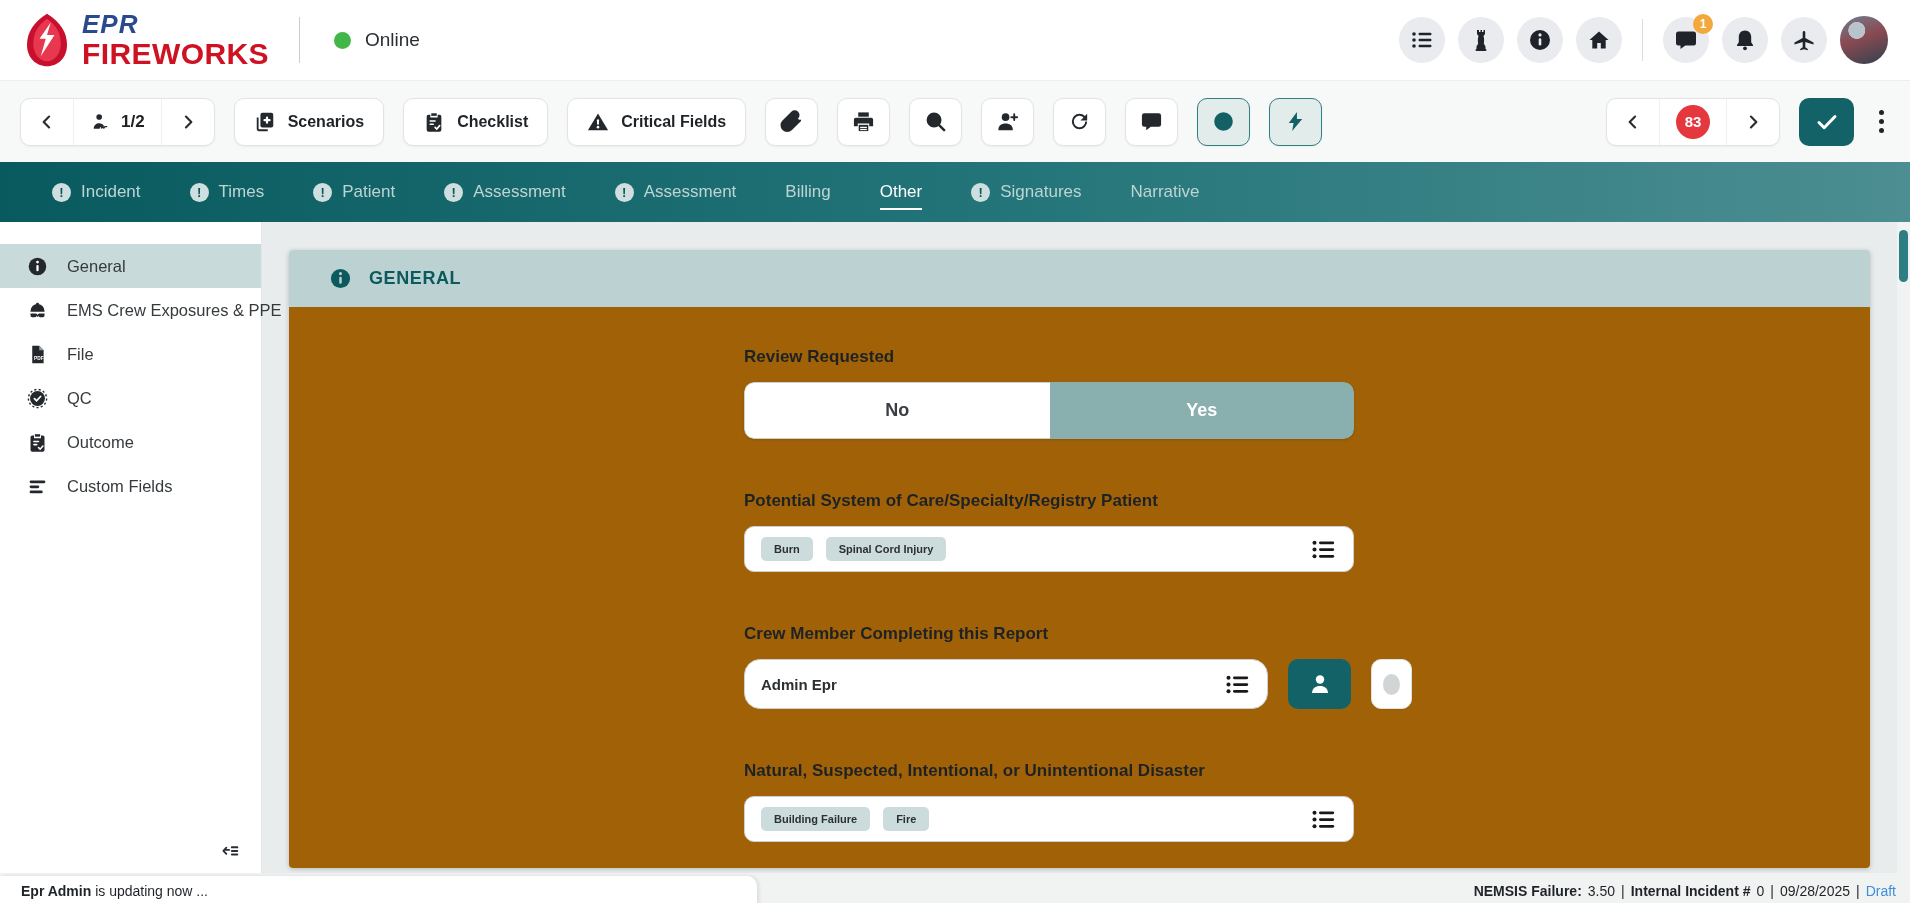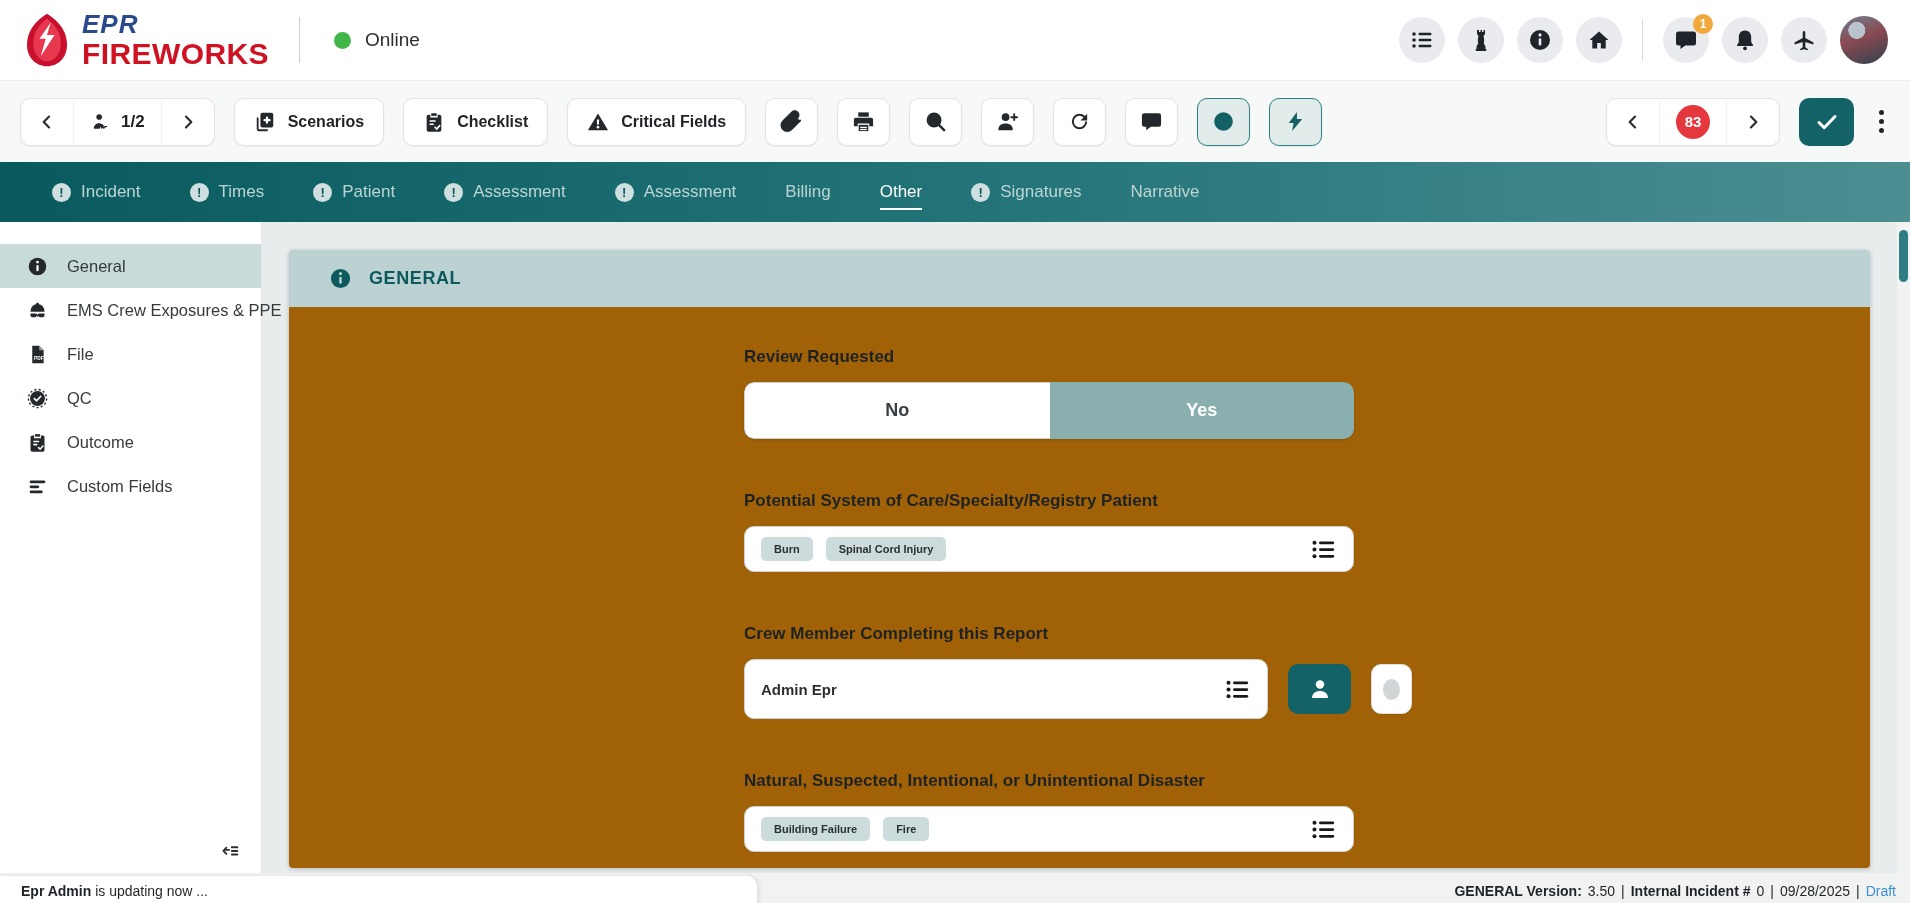--- a/index.html
+++ b/index.html
@@ -74,21 +74,21 @@
   .toggle .opt { flex:1; display:flex; align-items:center; justify-content:center; font-size:18px; font-weight:bold; cursor:pointer; }
   .opt-off { background:#fff; color:#3a3e42; border:1px solid #cfcfcf; border-right:none; border-radius:10px 0 0 10px; }
   .opt-on { background:#8aafaf; color:#fff; border-radius:0 10px 10px 0; }
 
   .tag-input { width:610px; height:46px; background:#fff; border:1px solid #cfcfcf; border-radius:10px; display:flex; align-items:center; gap:13px; padding:0 16px; cursor:text; }
   .tag { background:#ccdcdc; border-radius:5px; padding:6px 13px; font-size:11px; font-weight:bold; color:#2c3033; white-space:nowrap; }
   .list-icon { margin-left:auto; cursor:pointer; }
   .list-icon svg { width:27px; height:27px; fill:#17191b; }
 
   .crew-row { display:flex; align-items:center; gap:20px; }
-  .crew-input { width:524px; height:60px; background:#fff; border:1px solid #cfcfcf; border-radius:10px; display:flex; align-items:center; padding:0 16px; font-size:15px; font-weight:bold; color:#2c3033; cursor:text; }
+  .crew-input { width:524px; height:50px; background:#fff; border:1px solid #cfcfcf; border-radius:16px; display:flex; align-items:center; padding:0 16px; font-size:15px; font-weight:bold; color:#2c3033; cursor:text; }
   .person-btn { width:63px; height:50px; background:#136267; border-radius:10px; display:flex; align-items:center; justify-content:center; cursor:pointer; }
   .person-btn svg { width:24px; height:24px; fill:#fff; }
   .dot-btn { width:41px; height:50px; background:#fff; border:1px solid #e1e1e1; border-radius:10px; display:flex; align-items:center; justify-content:center; cursor:pointer; box-shadow:0 1px 2px rgba(0,0,0,.06); }
   .dot-btn i { width:17px; height:21px; border-radius:50%; background:#d2d5d6; }
 
   .scrollbar { position:absolute; right:0; top:0; width:13px; height:100%; background:#f1f2f2; }
   .scroll-thumb { position:absolute; top:8px; left:2px; width:9px; height:52px; border-radius:5px; background:#2e7d82; cursor:grab; }
 
   
   .statusbar { height:36px; background:#f1f2f2; display:flex; align-items:center; font-size:14px; color:#1f2327; position:relative; }
@@ -589,21 +589,21 @@
   <div class="scrollbar">
     <div class="scroll-thumb"></div>
   </div>
 </div>
 
 <div class="statusbar">
   <div class="status-left">
     <span><span class="b">Epr Admin</span><span> is updating now ...</span></span>
   </div>
   <div class="status-right">
-    <span class="b">GENERAL Version:</span>
+    <span class="b">NEMSIS Failure:</span>
     <span>3.50</span>
     <span>|</span>
     <span class="b">Internal Incident #</span>
     <span>0</span>
     <span>|</span>
     <span>09/28/2025</span>
     <span>|</span>
     <span class="draft">Draft</span>
   </div>
 </div>

